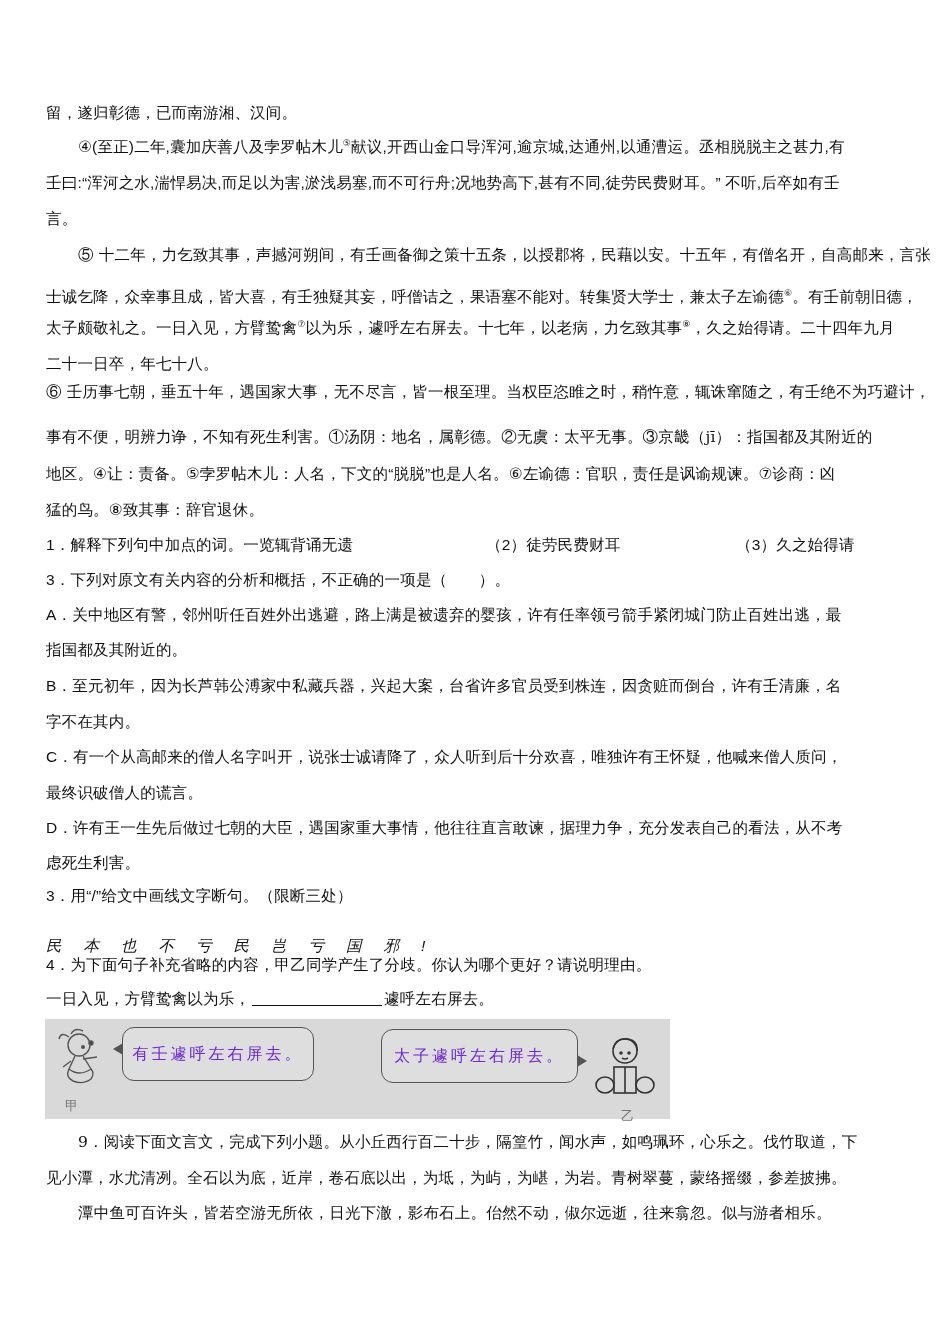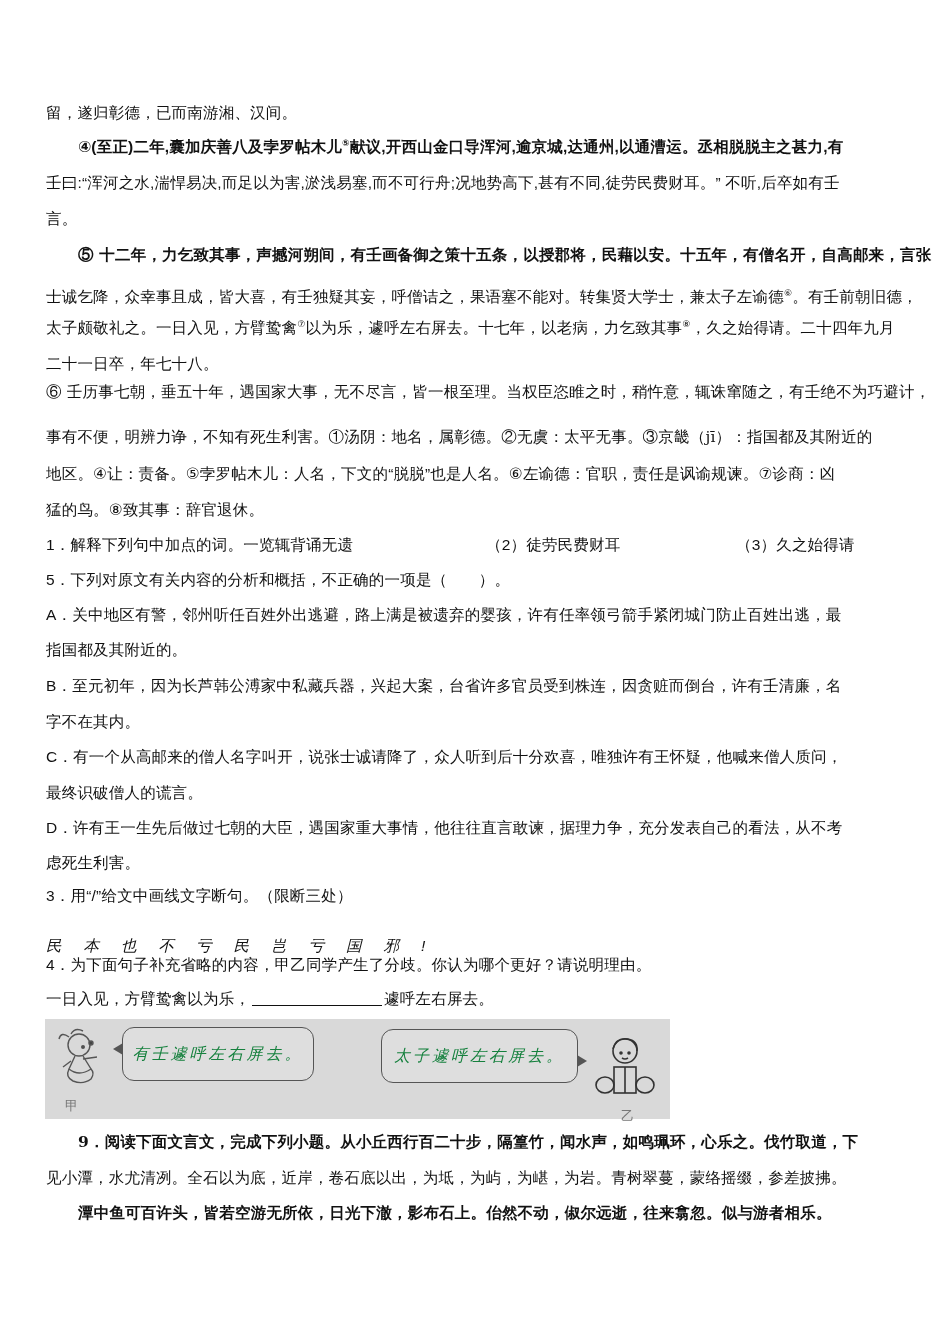--- a/index.html
+++ b/index.html
@@ -7,38 +7,38 @@
       width: 950px; height: 1344px; position: relative; overflow: hidden;
       font-family: "DejaVu Serif", "Liberation Serif", serif;
       color: #111111;
     }
     .page { position: absolute; left: 0; top: 0; width: 950px; height: 1344px; }
     .line {
       position: absolute; left: 46px; width: 864px;
       font-size: 15.5px; line-height: 20px; white-space: nowrap;
       letter-spacing: 0.2px;
     }
-    .ind { text-indent: 32px; font-weight: bold; }
+    .ind { text-indent: 32px; }
     .sans { font-family: "Liberation Sans", "DejaVu Sans", sans-serif; font-size: 15.5px; }
     sup { font-size: 9px; vertical-align: 6px; line-height: 0; }
     .q1 span { position: absolute; top: 0; }
     .spaced { letter-spacing: 22px; }
     .blank {
       display: inline-block; width: 130px; border-bottom: 1px solid #111;
       height: 14px; vertical-align: -2px; margin: 0 2px;
     }
     .illus {
       position: absolute; left: 45px; top: 1019px; width: 625px; height: 100px;
       background: #d9d9d9;
     }
     .bubble {
       position: absolute; border: 1.5px solid #555; border-radius: 12px;
-      background: #dedede; color: #15803d;
+      background: #dedede; color: #6d28d9;
       font-family: "DejaVu Serif", serif; font-size: 16px; letter-spacing: 3px;
-      display: flex; align-items: center; justify-content: center; font-style: italic;
+      display: flex; align-items: center; justify-content: center;
     }
     .bubble.left { left: 77px; top: 8px; width: 190px; height: 52px; }
     .bubble.right { left: 336px; top: 10px; width: 195px; height: 52px; }
     .tail-left {
       position: absolute; left: 68px; top: 24px; width: 0; height: 0;
       border-top: 6px solid transparent; border-bottom: 6px solid transparent;
       border-right: 10px solid #555;
     }
     .tail-right {
       position: absolute; left: 532px; top: 36px; width: 0; height: 0;
@@ -71,21 +71,21 @@
   <div class="line" style="top:427px;">事有不便，明辨力诤，不知有死生利害。①汤阴：地名，属彰德。②无虞：太平无事。③京畿（jī）：指国都及其附近的</div>
   <div class="line sans" style="top:464px;">地区。④让：责备。⑤孛罗帖木儿：人名，下文的“脱脱”也是人名。⑥左谕德：官职，责任是讽谕规谏。⑦诊商：凶</div>
   <div class="line sans" style="top:500px;">猛的鸟。⑧致其事：辞官退休。</div>
 
   <div class="line sans q1" style="top:535px;">
     <span style="left:0;">1．解释下列句中加点的词。一览辄背诵无遗</span>
     <span style="left:440px;">（2）徒劳民费财耳</span>
     <span style="left:690px;">（3）久之始得请</span>
   </div>
 
-  <div class="line sans" style="top:570px;">5．下列对原文有关内容的分析和概括，不正确的一项是（　　）。</div>
+  <div class="line sans" style="top:570px;">3．下列对原文有关内容的分析和概括，不正确的一项是（　　）。</div>
   <div class="line sans" style="top:605px;">A．关中地区有警，邻州听任百姓外出逃避，路上满是被遗弃的婴孩，许有任率领弓箭手紧闭城门防止百姓出逃，最</div>
   <div class="line sans" style="top:640px;">指国都及其附近的。</div>
   <div class="line sans" style="top:676px;">B．至元初年，因为长芦韩公溥家中私藏兵器，兴起大案，台省许多官员受到株连，因贪赃而倒台，许有壬清廉，名</div>
   <div class="line sans" style="top:712px;">字不在其内。</div>
   <div class="line sans" style="top:747px;">C．有一个从高邮来的僧人名字叫开，说张士诚请降了，众人听到后十分欢喜，唯独许有王怀疑，他喊来僧人质问，</div>
   <div class="line sans" style="top:783px;">最终识破僧人的谎言。</div>
   <div class="line sans" style="top:818px;">D．许有王一生先后做过七朝的大臣，遇国家重大事情，他往往直言敢谏，据理力争，充分发表自己的看法，从不考</div>
   <div class="line sans" style="top:853px;">虑死生利害。</div>
 
   <div class="line sans" style="top:886px;">3．用“/”给文中画线文字断句。（限断三处）</div>

